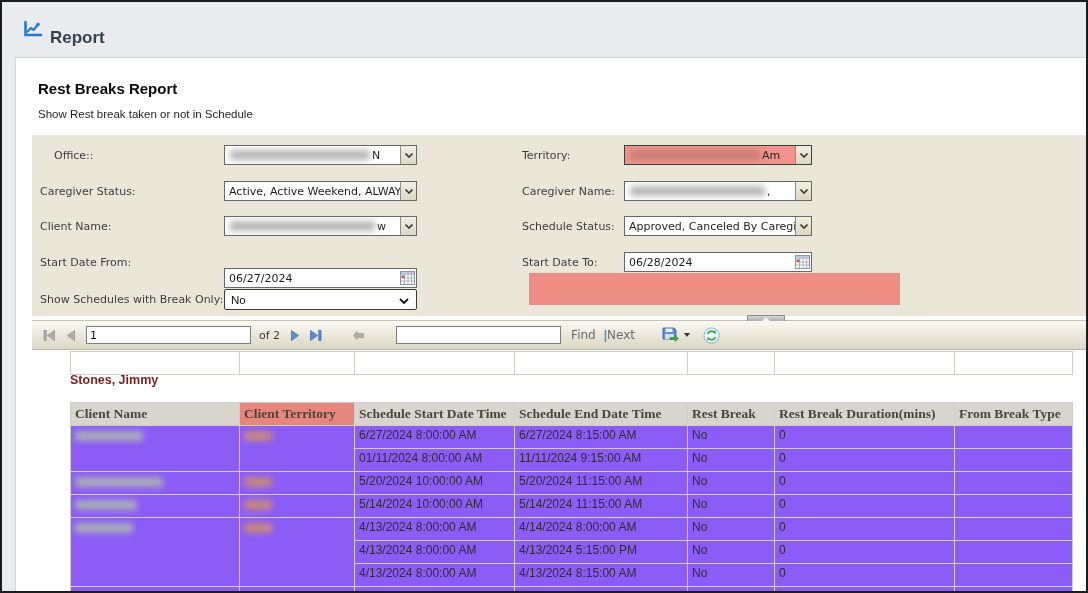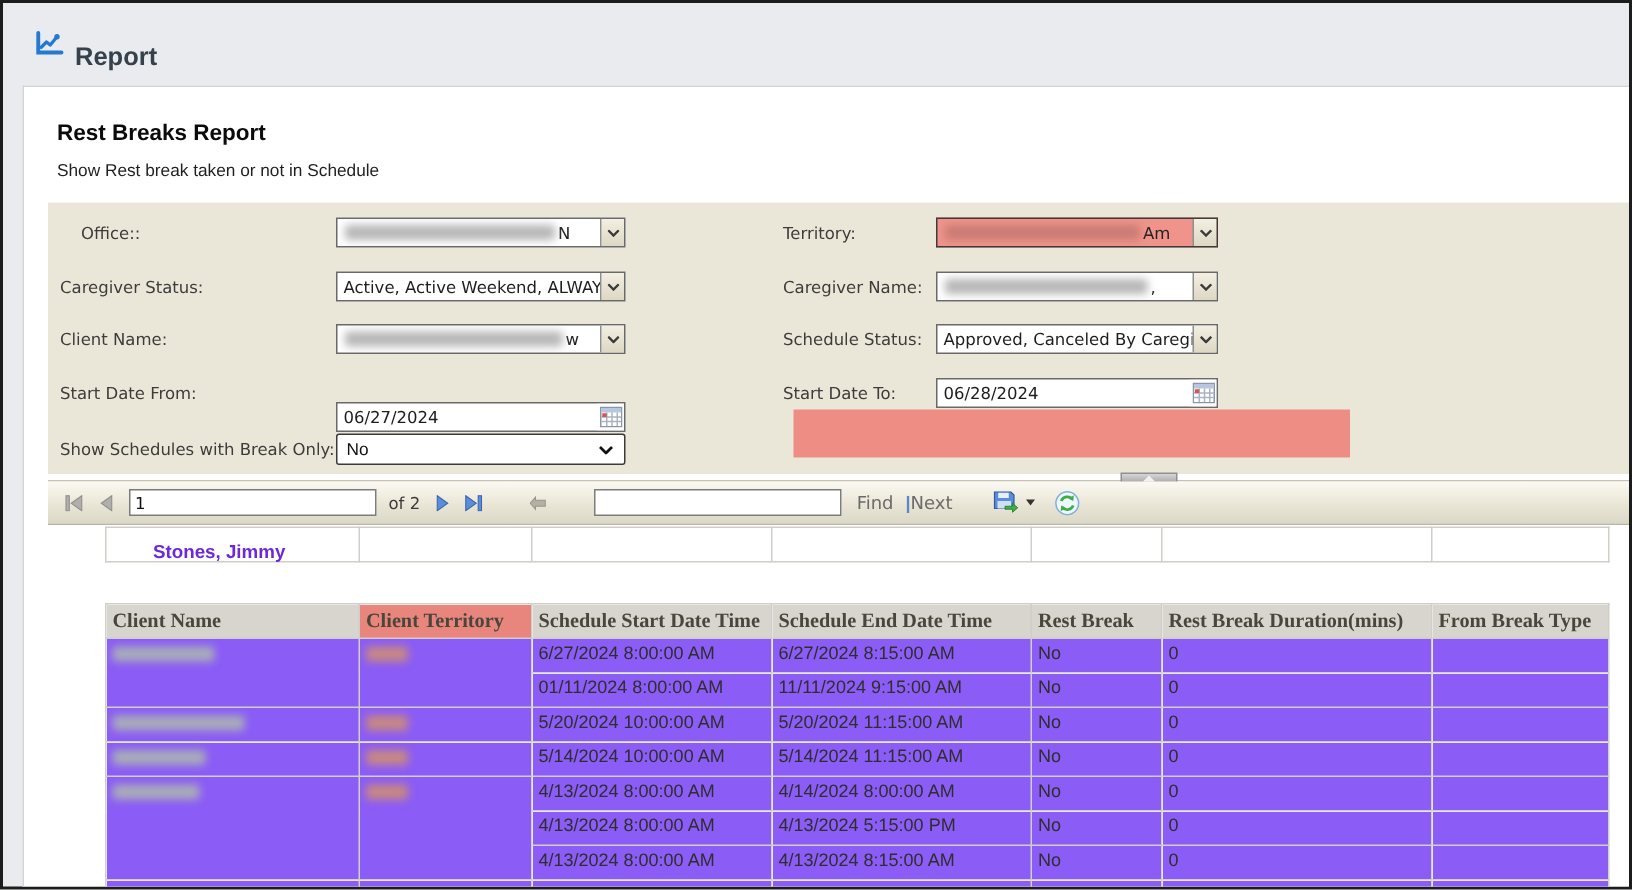--- a/index.html
+++ b/index.html
@@ -56,21 +56,21 @@
   .tb-ico { display:flex; align-items:center; justify-content:center; width:18px; height:18px; }
   .page-input, .search-input { height:18px; border:1px solid #7c7c7c; font-size:11px; padding:0 3px;
              font-family:"DejaVu Sans", sans-serif; color:#111; background:#fff; width:165px; }
   .tb-text { font-family:"DejaVu Sans", sans-serif; font-size:11px; color:#3a3a3a; }
   .tb-link { font-family:"DejaVu Sans", sans-serif; font-size:12px; color:#6b6b6b; }
   .tb-sep { font-size:12px; color:#5a87c5; font-weight:bold; }
   .caret { width:0; height:0; border-left:3px solid transparent; border-right:3px solid transparent;
            border-top:4px solid #333; }
 
   
-  .group-label { position:absolute; left:68px; top:359px; font-size:12.5px; font-weight:bold; color:#6d28d9;margin-left:32px; }
+  .group-label { position:absolute; left:68px; top:371px; font-size:12.5px; font-weight:bold; color:#7f1d1d; }
 
   table.rpt { border-collapse:collapse; table-layout:fixed; }
   table.rpt td, table.rpt th { border:1px solid #cfcec8; overflow:hidden; white-space:nowrap; }
   .partial-table { position:absolute; left:68px; top:349px; }
   .partial-table td { height:23px; background:#fff; border-top:none; }
 
   .main-table { position:absolute; left:68px; top:400px; }
   .main-table th { height:23px; background:#d7d5cd; text-align:left; padding:2px 4px;
                    font-family:"Liberation Serif","DejaVu Serif", serif; font-size:13.5px; color:#49463b; }
   .main-table th.hl { background:#e8857c; }

